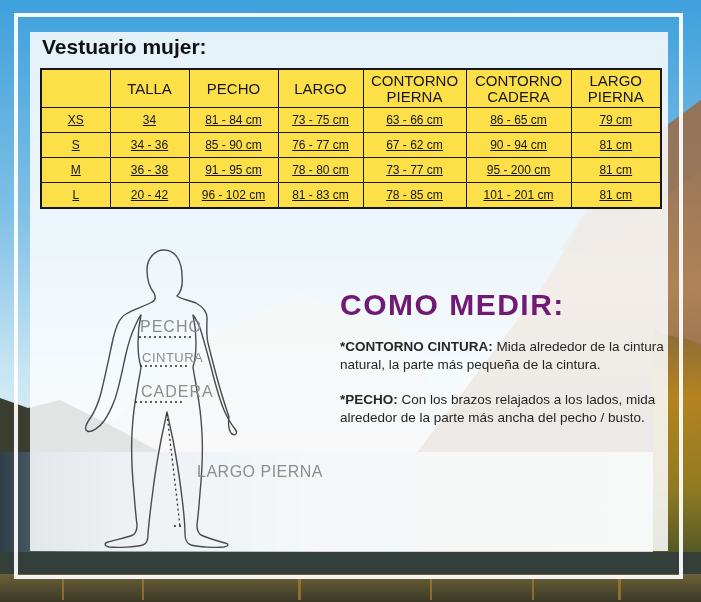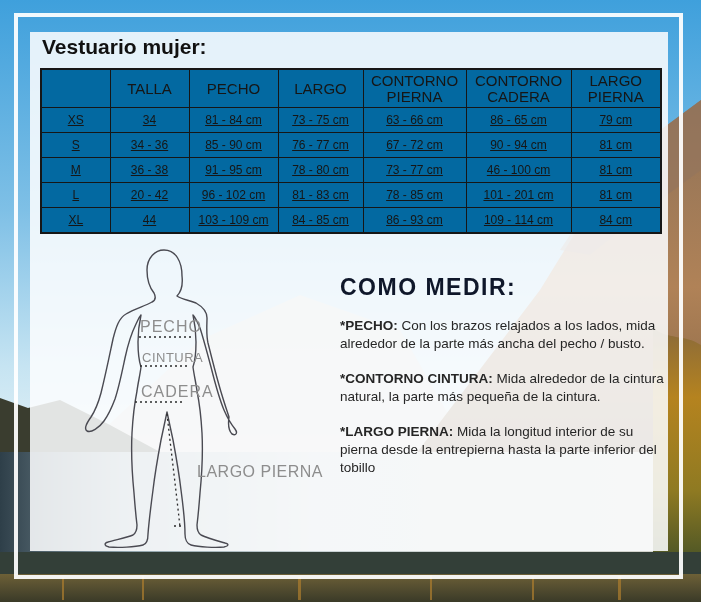--- a/index.html
+++ b/index.html
@@ -5,30 +5,30 @@
   html,body{margin:0;padding:0;}
   body{width:701px;height:602px;overflow:hidden;font-family:"Liberation Sans",sans-serif;}
   .stage{position:relative;width:701px;height:528px;background:#7fb9dd;}
   .photo{position:absolute;left:0;top:0;width:701px;height:602px;}
   .frame{position:absolute;left:14px;top:13px;width:669px;height:566px;box-sizing:border-box;
          border:4px solid rgba(255,255,255,0.93);}
   .panel{position:absolute;left:30px;top:32px;width:638px;height:519px;
          background:rgba(252,253,254,0.87);}
   .page-title{position:absolute;left:12px;top:3px;font-size:21px;font-weight:700;color:#111;}
   table.size-chart{position:absolute;left:10px;top:36px;width:620px;border-collapse:collapse;
-         table-layout:fixed;background:#0369a1;border:2px solid #161616;}
+         table-layout:fixed;background:#fde047;border:2px solid #161616;}
   table.size-chart th,table.size-chart td{border:1px solid #161616;text-align:center;
          padding:0;color:#161616;overflow:hidden;}
   table.size-chart th{height:37px;font-weight:400;font-size:15px;line-height:16px;}
   table.size-chart td{height:24px;font-size:12px;text-decoration:underline;}
   .figure-wrap{position:absolute;left:50px;top:210px;width:260px;height:316px;}
   .figure-wrap svg{display:block;width:260px;height:316px;}
   svg text{font-family:"Liberation Sans",sans-serif;}
   .measure{position:absolute;left:310px;top:240px;width:330px;color:#262626;}
-  .measure h2{margin:2px 0 16px 0;font-size:23px;font-weight:700;letter-spacing:1.5px;color:#0f172a;}
+  .measure h2{margin:16px 0 16px 0;font-size:30px;font-weight:700;letter-spacing:1.5px;color:#701a75;}
   .measure p{margin:0 0 17px 0;font-size:13.5px;line-height:18px;}
   .measure p b{font-weight:700;}
 </style>
 </head>
 <body>
 
 <div class="stage">
 
   <svg class="photo" viewBox="0 0 701 602" preserveAspectRatio="none">
     <defs>
@@ -114,50 +114,41 @@
           <td>73 - 75 cm</td>
           <td>63 - 66 cm</td>
           <td>86 - 65 cm</td>
           <td>79 cm</td>
         </tr>
         <tr>
           <td>S</td>
           <td>34 - 36</td>
           <td>85 - 90 cm</td>
           <td>76 - 77 cm</td>
-          <td>67 - 72 cm</td>
+          <td>67 - 62 cm</td>
           <td>90 - 94 cm</td>
           <td>81 cm</td>
         </tr>
         <tr>
           <td>M</td>
           <td>36 - 38</td>
           <td>91 - 95 cm</td>
           <td>78 - 80 cm</td>
           <td>73 - 77 cm</td>
-          <td>46 - 100 cm</td>
+          <td>95 - 200 cm</td>
           <td>81 cm</td>
         </tr>
         <tr>
           <td>L</td>
           <td>20 - 42</td>
           <td>96 - 102 cm</td>
           <td>81 - 83 cm</td>
           <td>78 - 85 cm</td>
           <td>101 - 201 cm</td>
           <td>81 cm</td>
-        </tr>
-        <tr>
-          <td>XL</td>
-          <td>44</td>
-          <td>103 - 109 cm</td>
-          <td>84 - 85 cm</td>
-          <td>86 - 93 cm</td>
-          <td>109 - 114 cm</td>
-          <td>84 cm</td>
         </tr>
       </tbody>
     </table>
 
     <div class="figure-wrap">
       <svg viewBox="80 242 260 316">
         <path d="M164,250
              C155,250 147,258 147,270 C147,280 150,288 154,293 C156,297 156,300 152,302
              C145,306 134,309 126,314 C119,318 116,327 113,339 C110,353 106,373 101,393
              C98,404 95,411 91,417 C86,424 84,429 87,431 C91,433 99,428 104,421
@@ -187,19 +178,18 @@
           <text x="140" y="332" font-size="16" letter-spacing="1">PECHO</text>
           <text x="142" y="362" font-size="13" letter-spacing="0.5">CINTURA</text>
           <text x="141" y="397" font-size="16" letter-spacing="1">CADERA</text>
           <text x="197" y="477" font-size="16" letter-spacing="0.5">LARGO PIERNA</text>
         </g>
       </svg>
     </div>
 
     <div class="measure">
       <h2>COMO MEDIR:</h2>
+      <p><b>*CONTORNO CINTURA:</b> <span>Mida alrededor de la cintura natural, la parte más pequeña de la cintura.</span></p>
       <p><b>*PECHO:</b> <span>Con los brazos relajados a los lados, mida alrededor de la parte más ancha del pecho / busto.</span></p>
-      <p><b>*CONTORNO CINTURA:</b> <span>Mida alrededor de la cintura natural, la parte más pequeña de la cintura.</span></p>
-      <p><b>*LARGO PIERNA:</b> <span>Mida la longitud interior de su pierna desde la entrepierna hasta la parte inferior del tobillo</span></p>
     </div>
 
   </div>
 </div>
 
 </body></html>

